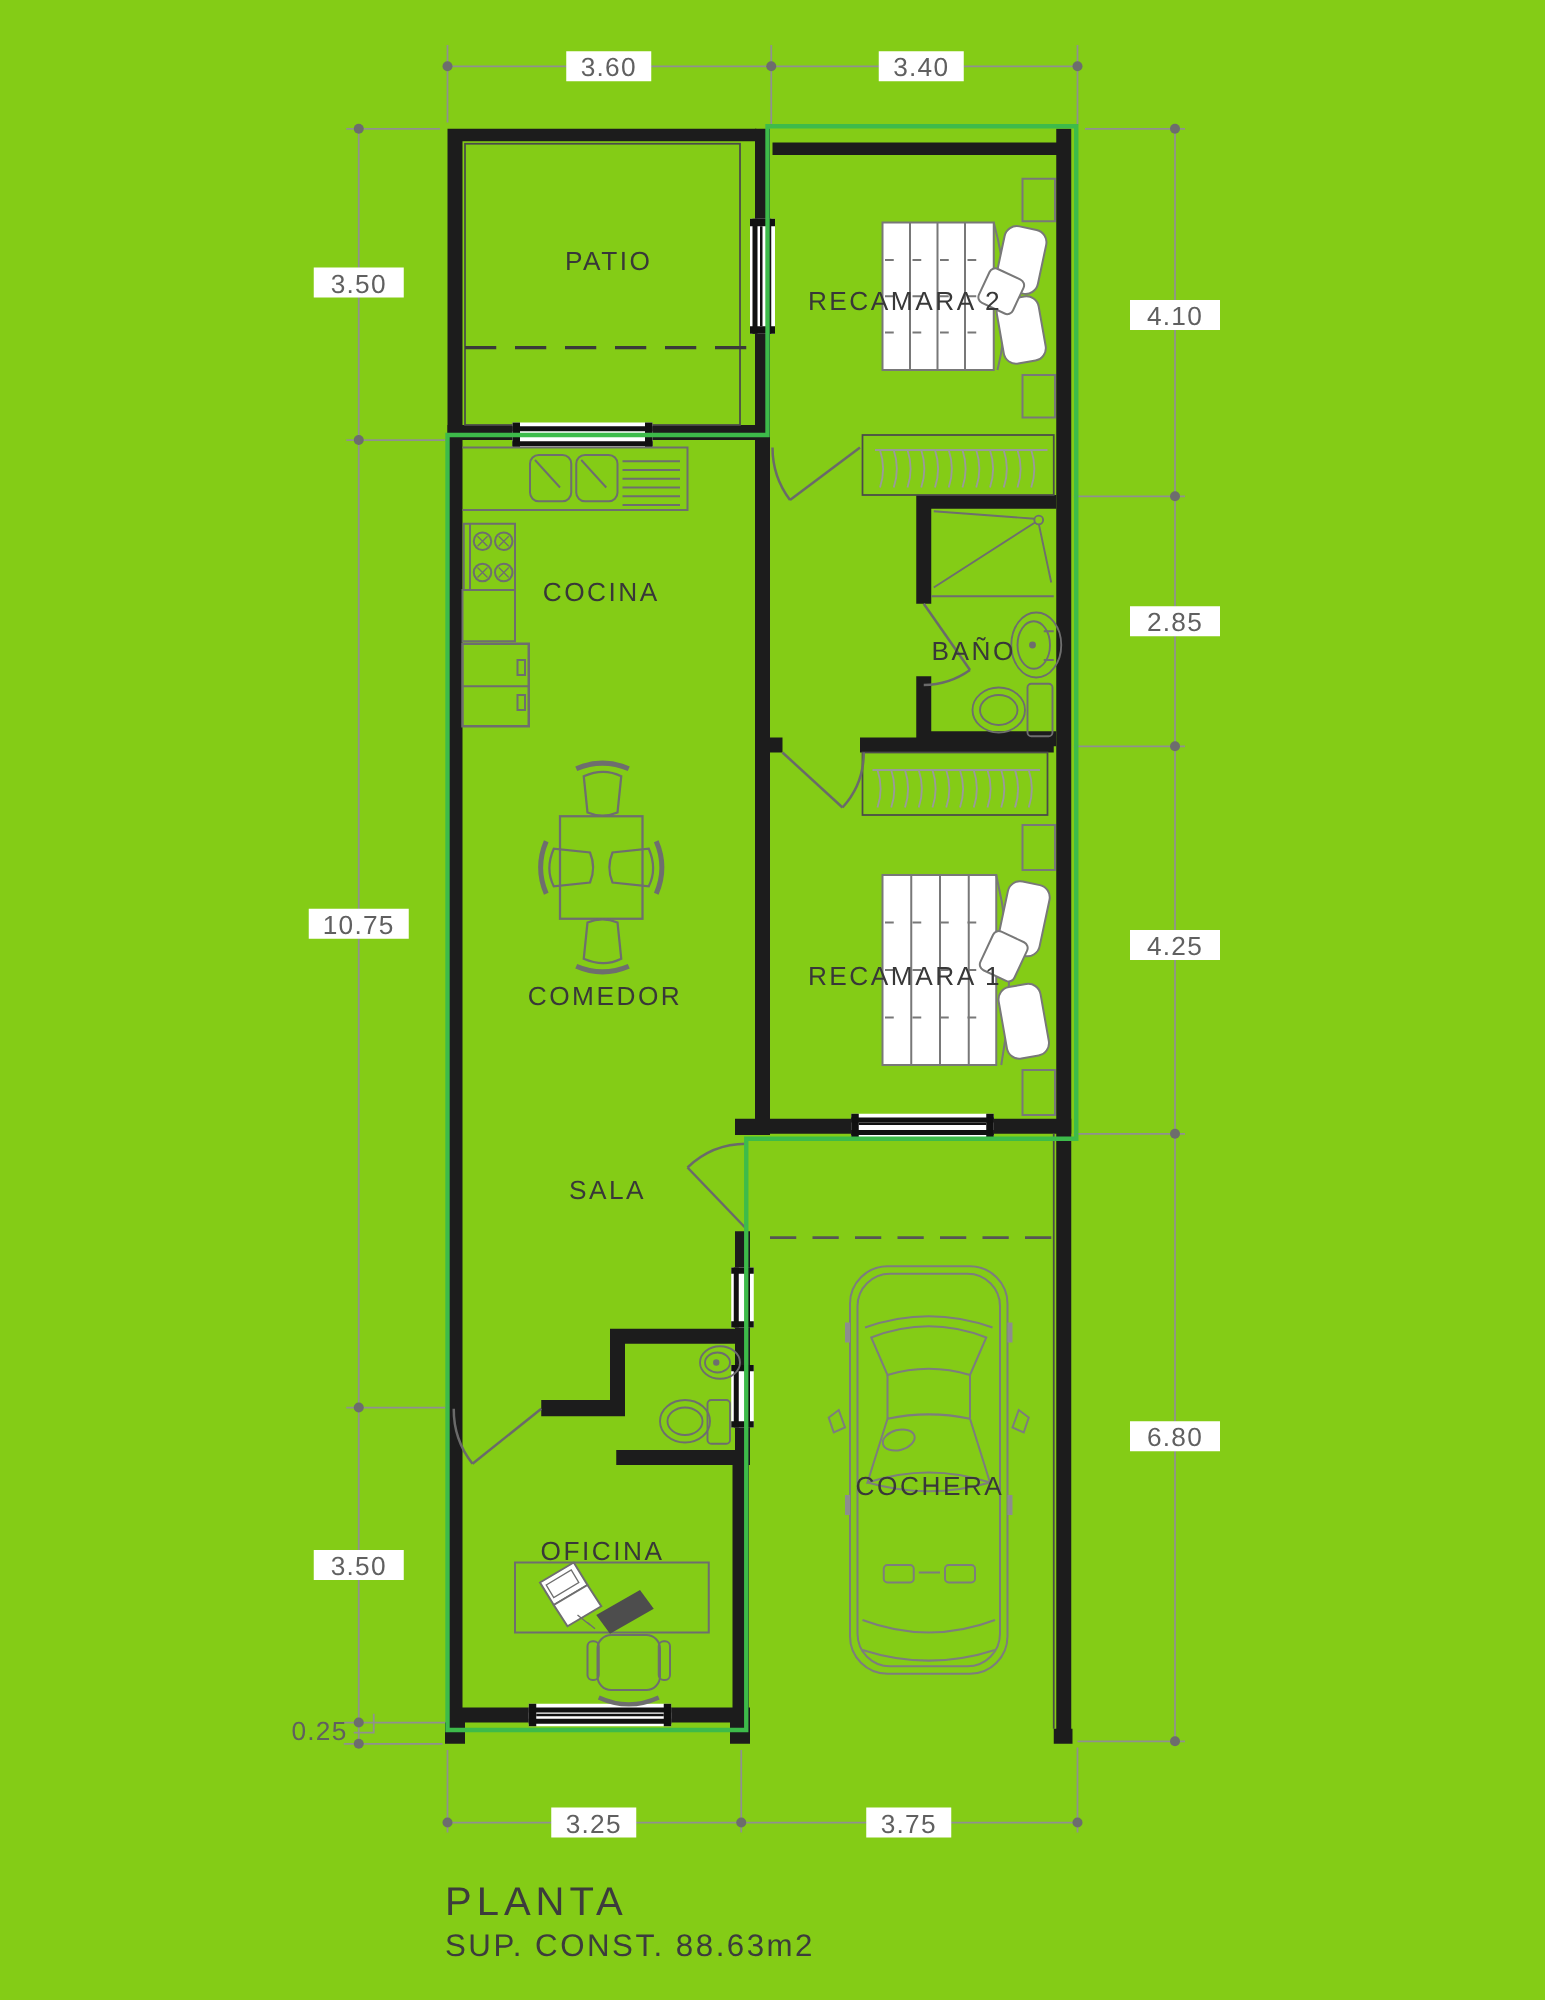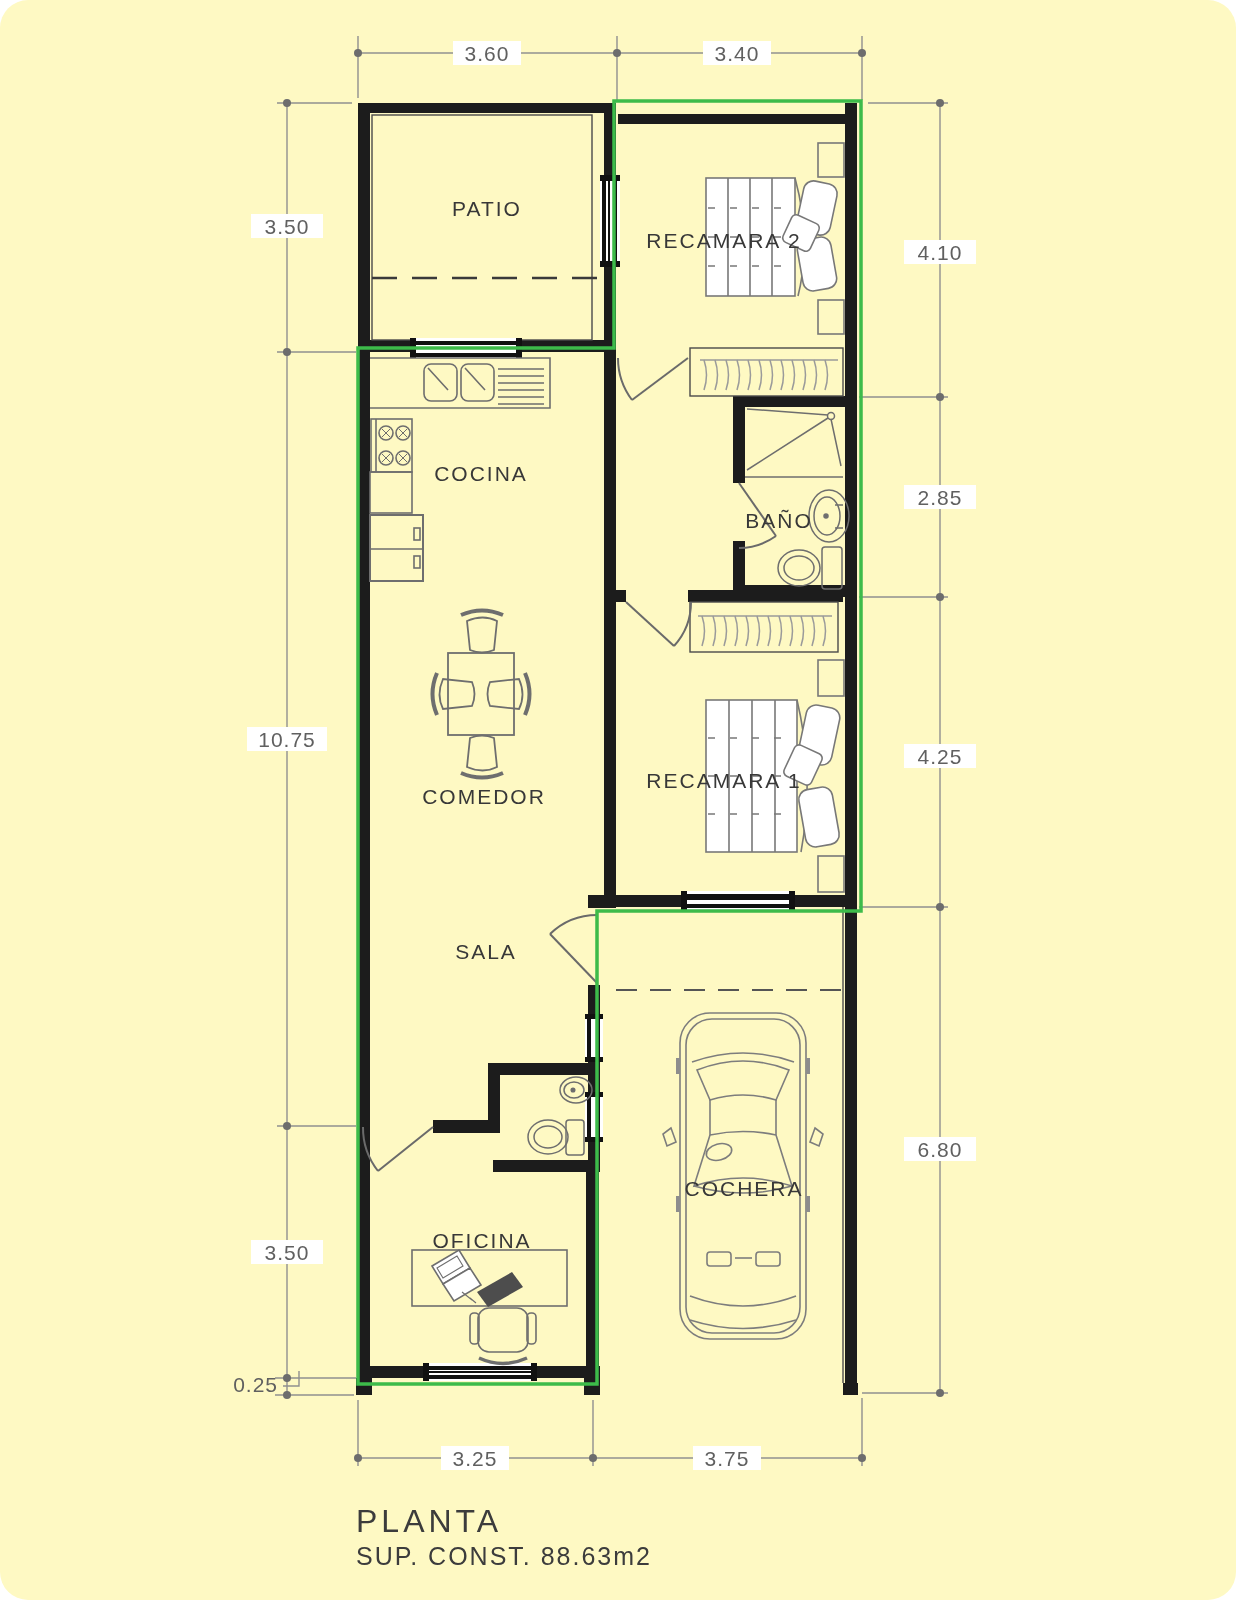--- a/index.html
+++ b/index.html
@@ -1,16 +1,16 @@
 <!DOCTYPE html>
 <html><head>
 <meta charset="utf-8">
 <style>
   html,body{margin:0;padding:0;background:#ffffff;}
-  .stage{width:1236px;height:1600px;position:relative;background:#fef9c3;font-family:"Liberation Sans",sans-serif;border-radius:28px;}
+  .stage{width:1236px;height:1600px;position:relative;background:#84cc16;font-family:"Liberation Sans",sans-serif;}
   svg{display:block;}
   text{font-family:"Liberation Sans","DejaVu Sans",sans-serif;}
   .dim-text{fill:#606060;font-size:21px;letter-spacing:1px;}
   .room-text{fill:#383838;font-size:21px;letter-spacing:2px;}
   .title-text{fill:#3c3c3c;font-size:32px;letter-spacing:4px;}
   .subtitle-text{fill:#3c3c3c;font-size:25px;letter-spacing:2px;}
 </style>
 </head>
 <body>
 

